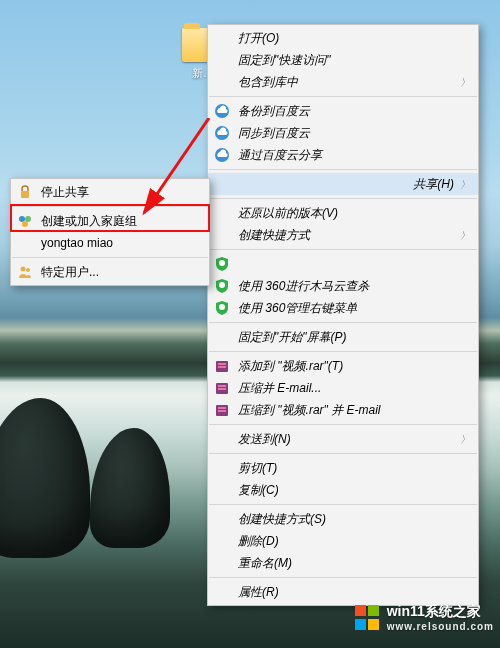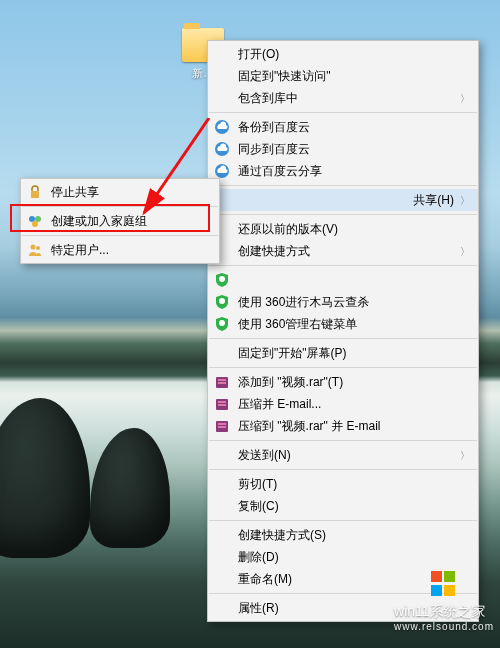--- a/index.html
+++ b/index.html
@@ -40,22 +40,22 @@
   }
   .folder .label { display:block; white-space:nowrap; overflow:hidden; }
 
   .ctxmenu {
     position: absolute;
     background: #f3f3f3;
     border: 1px solid #c6c6c6;
     box-shadow: 3px 3px 8px rgba(0,0,0,0.35);
     padding: 2px 0;
   }
-  .ctx-main { left: 207px; top: 40px; width: 272px; }
-  .ctx-sub  { left: 20px; top: 178px; width: 200px; }
+  .ctx-main { left: 207px; top: 24px; width: 272px; font-style: italic; }
+  .ctx-sub  { left: 10px; top: 178px; width: 200px; }
 
   .item {
     display: flex; align-items: center;
     height: 22px; padding: 0 24px 0 30px;
     position: relative; color: #000;
     white-space: nowrap;
   }
   .item.hover { background: #d7e6f5; justify-content: flex-end; }
   .item .chev {
     position: absolute; right: 8px; top: 5px;
@@ -70,23 +70,22 @@
     left: 10px; top: 204px; width: 200px; height: 28px;
   }
   .arrow {
     position: absolute; left: 134px; top: 118px; width: 150px; height: 150px;
     pointer-events: none;
   }
 
   .watermark {
     position: absolute; right: 6px; bottom: 16px;
     display: flex; align-items: center; gap: 6px;
-    color: #fff; font-size: 14px; font-weight: 400;
+    color: #fff; font-size: 14px; font-weight: 700;
     text-shadow: 0 1px 2px rgba(0,0,0,0.5);
-    flex-direction: column;
   }
   .winlogo { display:flex; flex-wrap:wrap; width:26px; height:26px; gap:2px; }
   .winlogo span { width:11px; height:11px; }
   .q1{background:#f25022}.q2{background:#7fba00}.q3{background:#00a4ef}.q4{background:#ffb900}
   .wm-sub { font-size: 10px; letter-spacing: 1px; opacity: .9; }
 </style>
 </head>
 <body>
 
 <div class="desktop">
@@ -231,20 +230,23 @@
       <span>停止共享</span>
       </div>
     <div class="separator"></div>
     <div class="item">
       <svg class="ico" viewBox="0 0 16 16">
           <circle cx="5" cy="6" r="3" fill="#3b8fd6"></circle>
           <circle cx="11" cy="6" r="3" fill="#6ac26a"></circle>
           <circle cx="8" cy="11" r="3" fill="#f2b233"></circle>
         </svg>
       <span>创建或加入家庭组</span>
+      </div>
+    <div class="item">
+        <span>yongtao miao</span>
       </div>
     <div class="separator"></div>
     <div class="item">
       <svg class="ico" viewBox="0 0 16 16">
           <circle cx="6" cy="5" r="2.5" fill="#e5b24a"></circle>
           <circle cx="11" cy="6" r="2" fill="#e5b24a"></circle>
           <path d="M2 14c0-3 2-4 4-4s4 1 4 4z" fill="#e5b24a"></path>
           <path d="M9 14c0-2 1-3 2.5-3s2.5 1 2.5 3z" fill="#e5b24a"></path>
         </svg>
       <span>特定用户...</span>

